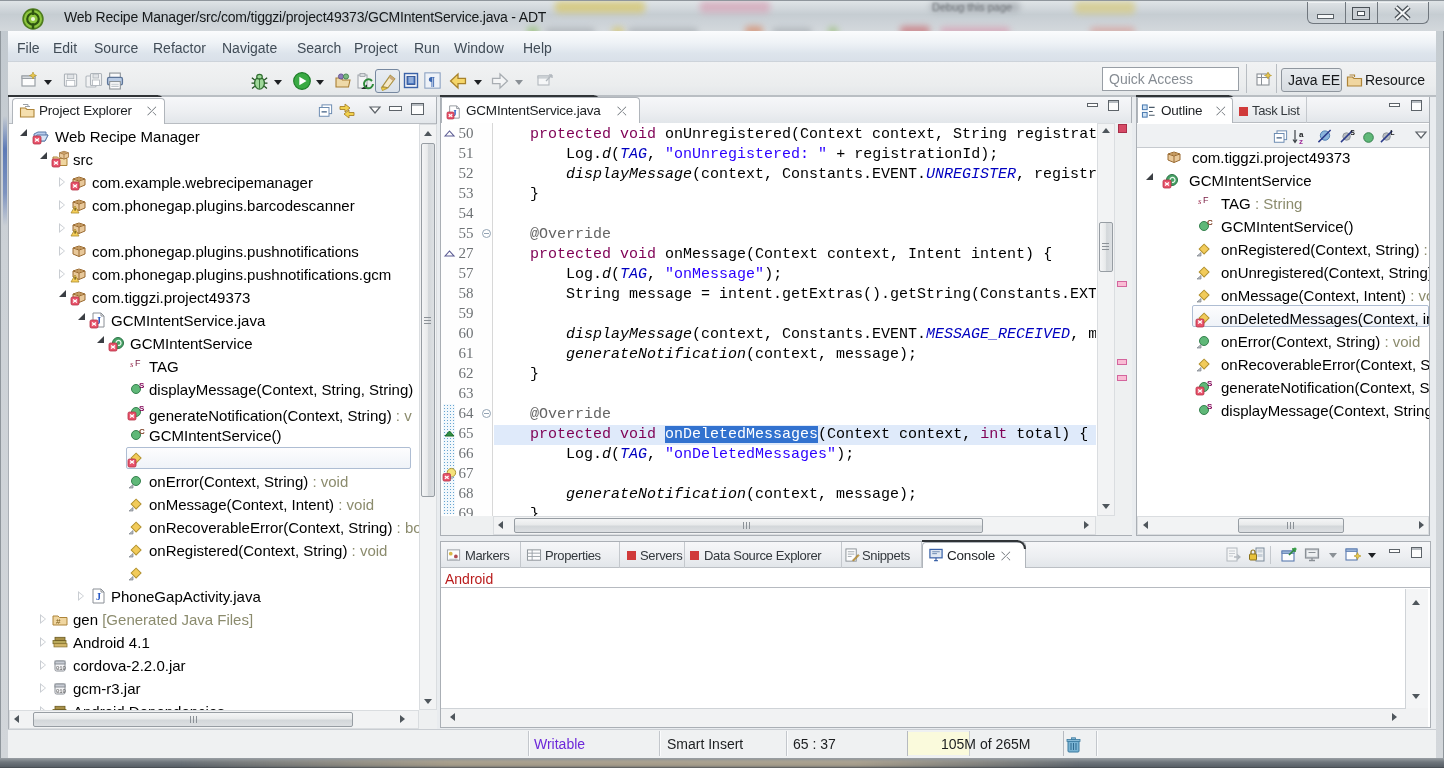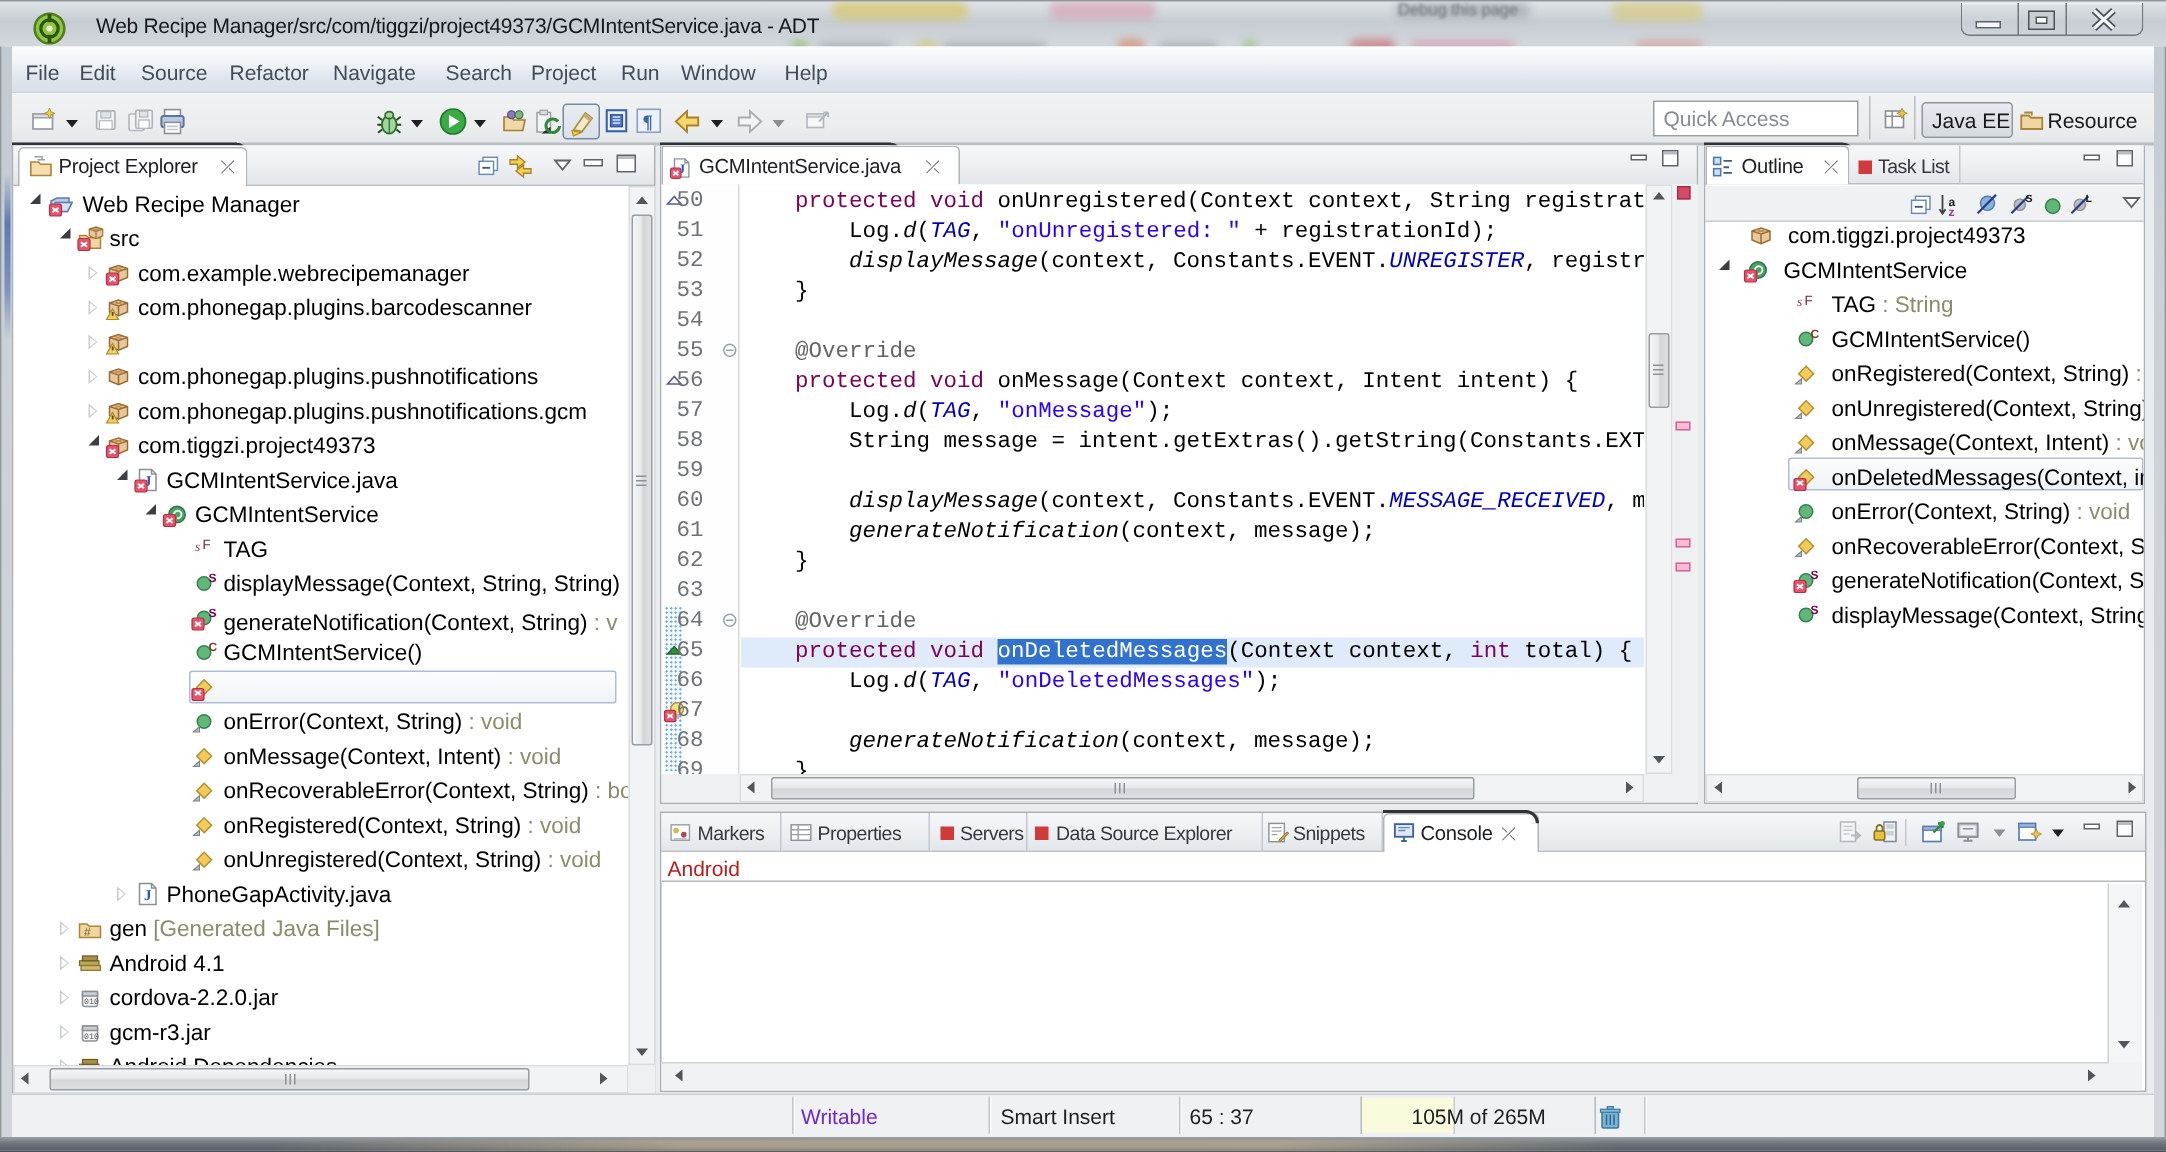--- a/index.html
+++ b/index.html
@@ -39,21 +39,21 @@
 .gripH{position:absolute;width:1px;height:7px;background:#8b9197;box-shadow:3px 0 0 #8b9197,6px 0 0 #8b9197;}
 .gripV{position:absolute;width:7px;height:1px;background:#8b9197;box-shadow:0 3px 0 #8b9197,0 6px 0 #8b9197;}
 
 .trow{position:absolute;font-size:15px;line-height:19px;color:#000;white-space:nowrap;}
 .olv{color:#8b8b6d;}
 .exp{position:absolute;width:0;height:0;border-left:7px solid transparent;border-bottom:7px solid #3b3f44;}
 .colc{position:absolute;width:0;height:0;border-top:5px solid transparent;border-bottom:5px solid transparent;border-left:6.5px solid #c9cdd2;}
 .selbox{position:absolute;border:1px solid #aebdd3;border-radius:2px;background:linear-gradient(#fdfdfe,#eff3f8);}
 
 #edgut{left:441px;top:123px;width:52px;height:393px;background:#fefefe;border-right:1px solid #d8d8d8;}
-.lnum{position:absolute;font-family:Liberation Mono, monospace;font-size:15px;color:#6e7275;width:30px;text-align:left;}
+.lnum{position:absolute;font-family:Liberation Serif, serif;font-size:15px;color:#6e7275;width:30px;text-align:center;}
 .cl{position:absolute;left:0;font-family:"Liberation Mono",monospace;font-size:15px;line-height:20px;white-space:pre;color:#000;}
 .kw{font-weight:normal;color:#7f0055;}
 .str{color:#2a00ff;}
 .sfld{font-style:italic;color:#0000c0;}
 .smeth{font-style:italic;}
 .ann{color:#646464;}
 .selspan{background:#3272cf;color:#fff;}
 .fold{position:absolute;width:9px;height:9px;border:1px solid #93a3b3;border-radius:50%;background:#fff;}
 .fold:after{content:"";position:absolute;left:1px;top:3px;width:5px;height:1px;background:#93a3b3;}
 .ovm{position:absolute;width:10px;height:6px;border:1px solid #d4659d;background:#f9bcd4;}
@@ -374,21 +374,20 @@
 <div class="trow" style="left:140px;top:394px">onRecoverableError(Context, String) <span class="olv">: bo</span></div>
 <svg class="abs" style="left:119px;top:418px" width="16" height="16" viewBox="0 0 16 16">
       <rect x="4.6" y="4.6" width="7" height="7" transform="rotate(45 8.1 8.1)" fill="#f2cb5a" stroke="#b2912e" stroke-width="1"></rect>
       <path d="M1 15 L5 11.5 L5 15 Z" fill="#b8bdc2" stroke="#7d838a" stroke-width="0.7"></path>
     </svg>
 <div class="trow" style="left:140px;top:417px">onRegistered(Context, String) <span class="olv">: void</span></div>
 <svg class="abs" style="left:119px;top:441px" width="16" height="16" viewBox="0 0 16 16">
       <rect x="4.6" y="4.6" width="7" height="7" transform="rotate(45 8.1 8.1)" fill="#f2cb5a" stroke="#b2912e" stroke-width="1"></rect>
       <path d="M1 15 L5 11.5 L5 15 Z" fill="#b8bdc2" stroke="#7d838a" stroke-width="0.7"></path>
     </svg>
-<div class="trow" style="left:140px;top:440px">onUnregistered(Context, String) <span class="olv">: void</span></div>
 <div class="colc" style="left:69px;top:467px"></div>
     <div class="abs" style="left:70.2px;top:468.8px;width:0;height:0;border-top:3.2px solid transparent;border-bottom:3.2px solid transparent;border-left:4.2px solid #fff"></div>
 <svg class="abs" style="left:81px;top:464px" width="16" height="16" viewBox="0 0 16 16">
       <path d="M3 1 L11 1 L14 4 L14 15 L3 15 Z" fill="#fff" stroke="#8a8f96" stroke-width="1"></path>
       <path d="M11 1 L11 4 L14 4" fill="none" stroke="#8a8f96" stroke-width="1"></path>
       <text x="6" y="12" font-size="10" font-weight="bold" fill="#2456c4" font-family="Liberation Serif">J</text>
     </svg>
 <div class="trow" style="left:102px;top:463px">PhoneGapActivity.java</div>
 <div class="colc" style="left:31px;top:490px"></div>
     <div class="abs" style="left:32.2px;top:491.8px;width:0;height:0;border-top:3.2px solid transparent;border-bottom:3.2px solid transparent;border-left:4.2px solid #fff"></div>
@@ -473,21 +472,21 @@
     <rect x="0" y="7" width="8" height="8" rx="1.5" fill="#e8536b" stroke="#b33045" stroke-width="0.8"></rect>
     <path d="M2 9.5 L6 12.5 M6 9.5 L2 12.5" stroke="#fff" stroke-width="1.3"></path>
   </svg>
 <div class="abs" style="left:441px;top:123px;width:52px;height:393px;overflow:hidden">
 <div class="lnum" style="left:10px;top:2px">50</div>
 <div class="lnum" style="left:10px;top:22px">51</div>
 <div class="lnum" style="left:10px;top:42px">52</div>
 <div class="lnum" style="left:10px;top:62px">53</div>
 <div class="lnum" style="left:10px;top:82px">54</div>
 <div class="lnum" style="left:10px;top:102px">55</div>
-<div class="lnum" style="left:10px;top:122px">56</div>
+<div class="lnum" style="left:10px;top:122px">27</div>
 <div class="lnum" style="left:10px;top:142px">57</div>
 <div class="lnum" style="left:10px;top:162px">58</div>
 <div class="lnum" style="left:10px;top:182px">59</div>
 <div class="lnum" style="left:10px;top:202px">60</div>
 <div class="lnum" style="left:10px;top:222px">61</div>
 <div class="lnum" style="left:10px;top:242px">62</div>
 <div class="lnum" style="left:10px;top:262px">63</div>
 <div class="lnum" style="left:10px;top:282px">64</div>
 <div class="lnum" style="left:10px;top:302px">65</div>
 <div class="lnum" style="left:10px;top:322px">66</div>

